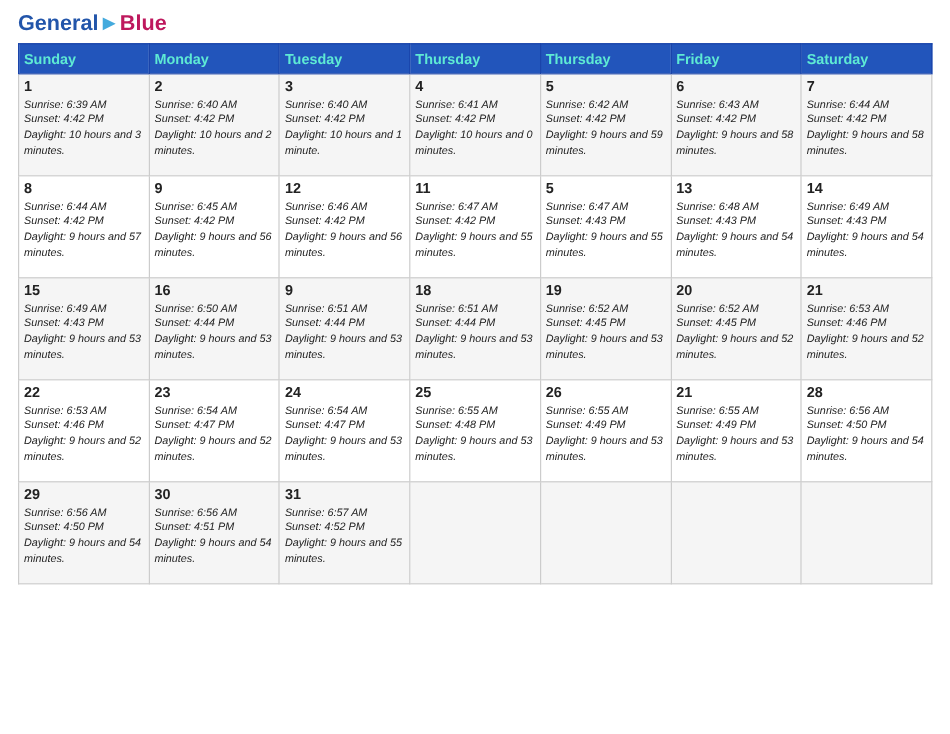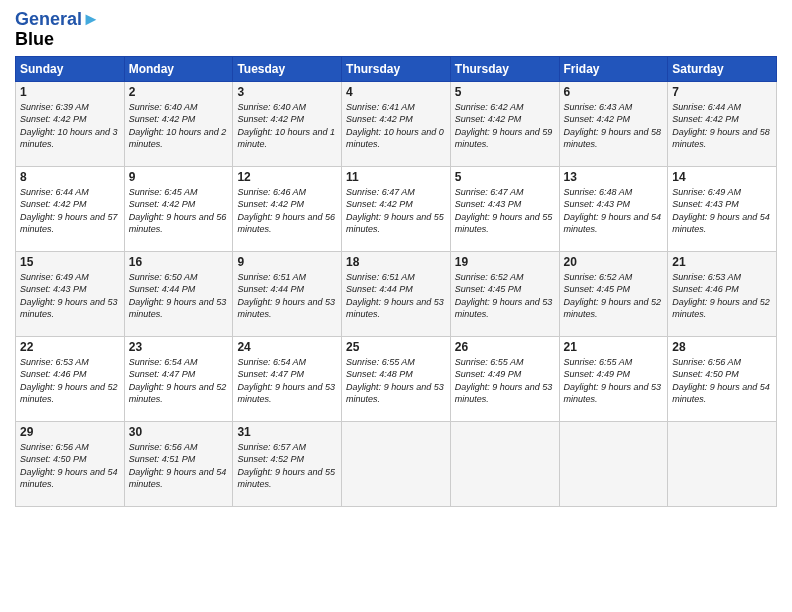--- a/index.html
+++ b/index.html
@@ -17,21 +17,20 @@
       padding: 10px 15px 10px 15px;
     }
     .header {
       display: flex;
       justify-content: space-between;
       align-items: flex-start;
       margin-bottom: 6px;
     }
     .logo {
       display: flex;
-      flex-direction: column;
       align-items: flex-start;
     }
     .logo-text {
       font-size: 18px;
       font-weight: bold;
       color: #2255aa;
       line-height: 1.1;
     }
     .logo-text span {
       color: #44aadd;
@@ -53,21 +52,21 @@
       font-size: 14px;
       color: #555;
     }
     table {
       width: 100%;
       border-collapse: collapse;
       table-layout: fixed;
     }
     thead th {
       background: #2255bb;
-      color: #ffffff;
+      color: #5eead4;
       font-size: 12px;
       font-weight: bold;
       padding: 5px 4px;
       text-align: left;
       border: 1px solid #1a44aa;
     }
     tbody td {
       vertical-align: top;
       border: 1px solid #ccc;
       padding: 3px 4px;
@@ -100,21 +99,21 @@
 </head>
 <body>
 
 <div class="page">
   <div class="header">
     <div class="logo">
       <div class="logo-row">
         <span class="logo-text">General<span>►</span></span>
       </div>
       <div class="logo-row">
-        <span class="logo-text" style="color:#000000;">Blue</span>
+        <span class="logo-text" style="color:#be185d;">Blue</span>
       </div>
     </div>
     <div class="title-block">
       <div class="month-title"></div>
       <div class="location-title"></div>
     </div>
   </div>
 
   <table>
     <thead>

